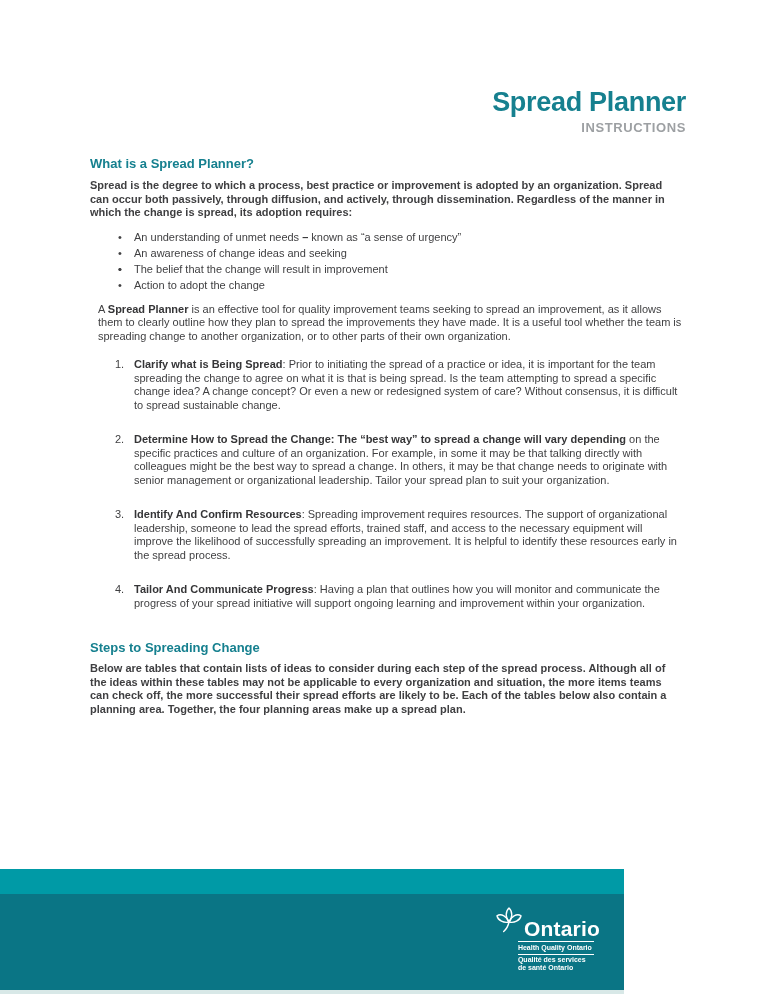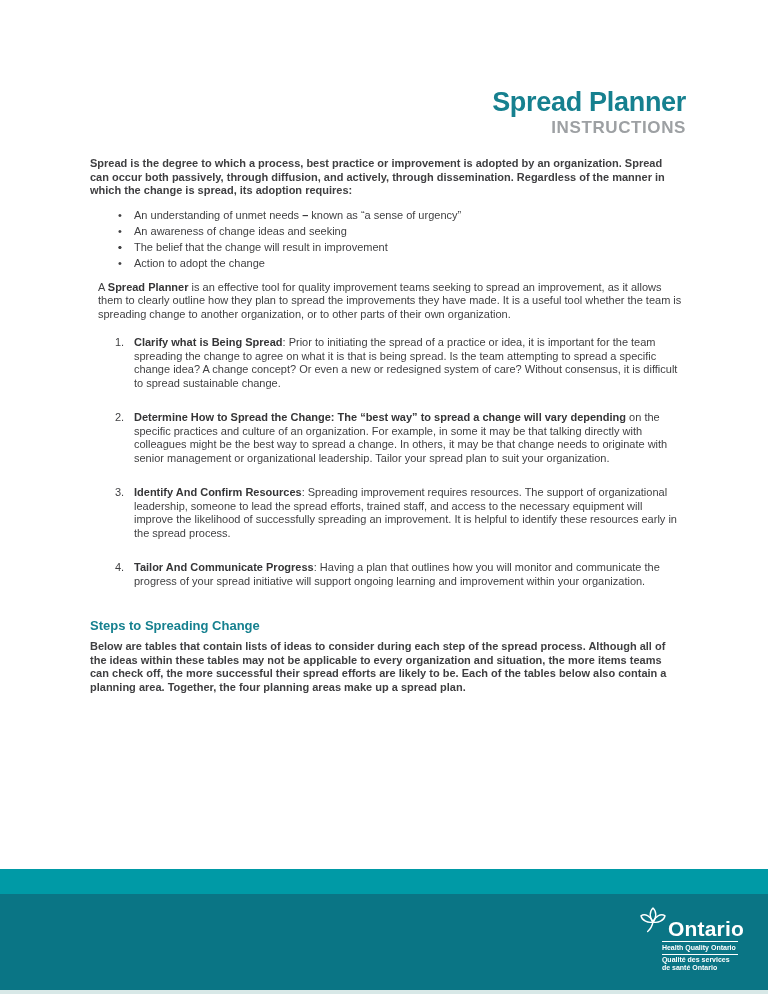--- a/index.html
+++ b/index.html
@@ -18,21 +18,21 @@
     text-align:right;
   }
   .doc-title {
     font-size:27px;
     font-weight:bold;
     line-height:28px;
     color:#16808f;
     letter-spacing:-0.3px;
   }
   .doc-subtitle {
-    font-size:17px;
+    font-size:13px;
     font-weight:bold;
     line-height:20px;
     margin-top:2px;
     color:#9da0a3;
     letter-spacing:0.6px;
   }
   
   .content {
     margin:19px 86px 0 90px;
     font-size:11px;
@@ -74,21 +74,21 @@
   ol.steps-list li:last-child { margin-bottom:0; }
   ol.steps-list .num {
     position:absolute;
     left:25px; top:0;
   }
   b { font-weight:bold; color:#353537; }
   
   .footer {
     position:absolute;
     left:0; bottom:0;
-    width:768px; height:125px;
+    width:624px; height:125px;
   }
   .band-light { height:25px; background:#009aa6; }
   .band-dark  { height:96px; background:#0a7585; position:relative; }
   .band-line  { height:4px;  background:#d8e8e7; }
   .ontario-logo {
     position:absolute;
     top:11px; right:24px;
     color:#ffffff;
   }
   .logo-top {
@@ -134,20 +134,21 @@
 
 <div class="page">
 
   <div class="title-block">
     <div class="doc-title">Spread Planner</div>
     <div class="doc-subtitle">INSTRUCTIONS</div>
   </div>
 
   <div class="content">
 
+    <h3 class="section-heading">What is a Spread Planner?</h3>
 
     <p class="body-para">Spread is the degree to which a process, best practice or improvement is adopted by an organization. Spread can occur both passively, through diffusion, and actively, through dissemination. Regardless of the manner in which the change is spread, its adoption requires:</p>
 
     <ul class="bullet-list">
       <li>
         <span class="marker">•</span><span>An understanding of unmet needs </span><b>–</b><span> known as “a sense of urgency”</span>
       </li>
       <li>
         <span class="marker">•</span><span>An awareness of change ideas and seeking</span>
       </li>

